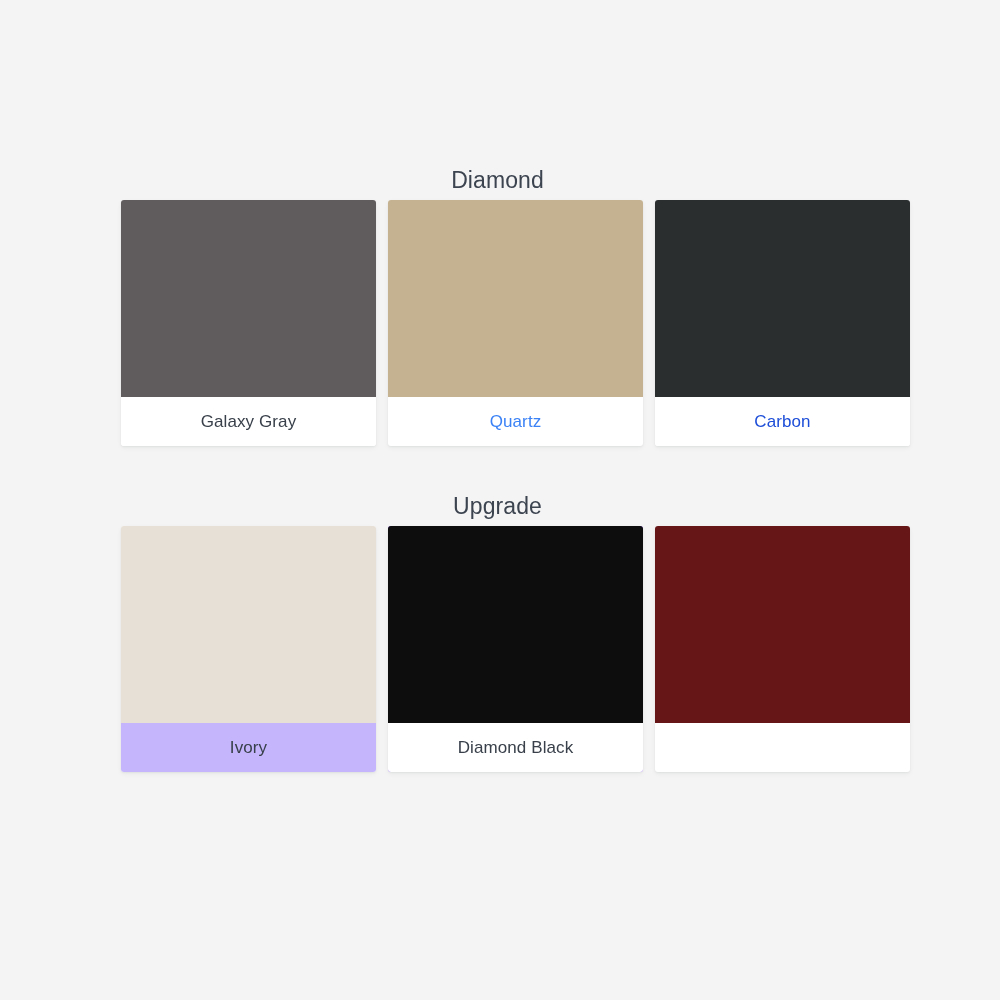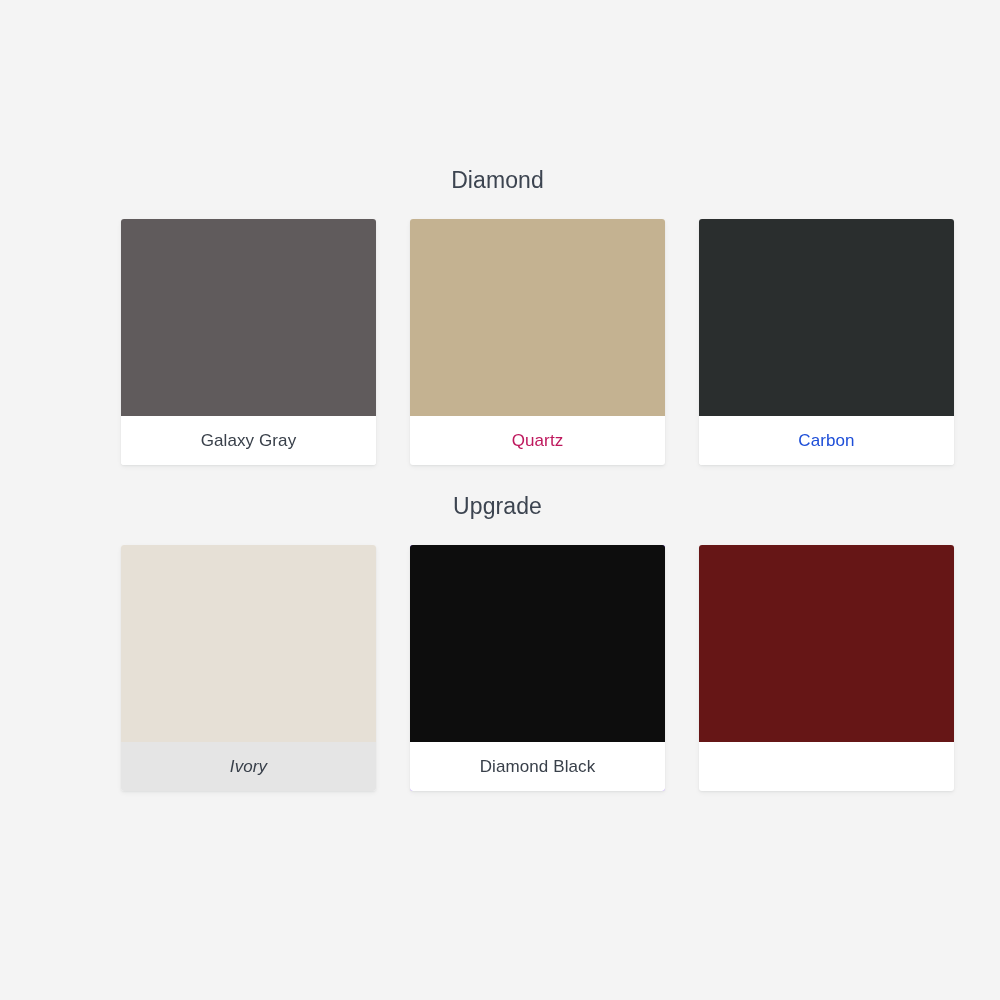--- a/index.html
+++ b/index.html
@@ -39,22 +39,21 @@
     text-align: center;
     font-size: 23px;
     font-weight: 400;
     color: #3c4450;
     letter-spacing: 0.1px;
   }
 
   .swatch-grid {
     display: grid;
     grid-template-columns: repeat(3, 255px);
-    column-gap: 34px;
-    margin-top: 19px;
+    column-gap: 12px;
     padding-left: 36px;
   }
 
   .swatch-card {
     width: 255px;
     background: #ffffff;
     border-radius: 3px;
     overflow: hidden;
     box-shadow: 0 1px 2px rgba(28, 30, 38, 0.055),
                 0 2px 5px rgba(28, 30, 38, 0.05);
@@ -89,38 +88,38 @@
     <h2 class="group-title" style="color: rgb(60, 68, 80);">Diamond</h2>
     <div class="swatch-grid">
 
       <div class="swatch-card" style="background: rgb(255, 255, 255);">
         <span class="swatch-color" style="background-color: rgb(96, 91, 92);"></span>
         <div class="swatch-label" style="color: rgb(57, 64, 74); background: rgb(255, 255, 255);">Galaxy Gray</div>
       </div>
 
       <div class="swatch-card" style="background: rgb(255, 255, 255);">
         <span class="swatch-color" style="background-color: rgb(196, 178, 145);"></span>
-        <div class="swatch-label" style="color: #be185d; background: rgb(255, 255, 255); border-radius: 6px;">Quartz</div>
+        <div class="swatch-label" style="color: #3b82f6; background: rgb(255, 255, 255); border-radius: 6px;">Quartz</div>
       </div>
 
       <div class="swatch-card" style="background: rgb(255, 255, 255);">
         <span class="swatch-color" style="background-color: rgb(42, 46, 46);"></span>
         <div class="swatch-label" style="color: #1d4ed8; background: rgb(255, 255, 255);">Carbon</div>
       </div>
 
     </div>
   </section>
 
   <section class="group group-upgrade">
     <h2 class="group-title" style="color: rgb(60, 68, 80);">Upgrade</h2>
     <div class="swatch-grid">
 
       <div class="swatch-card" style="background: rgb(255, 255, 255);">
         <span class="swatch-color" style="background-color: rgb(230, 224, 214);"></span>
-        <div class="swatch-label" style="color: rgb(57, 64, 74); background: #e5e5e5; font-style: italic;">Ivory</div>
+        <div class="swatch-label" style="color: rgb(57, 64, 74); background: #c4b5fd;">Ivory</div>
       </div>
 
       <div class="swatch-card" style="background: #8b5cf6;">
         <span class="swatch-color" style="background-color: rgb(13, 13, 13);"></span>
         <div class="swatch-label" style="color: rgb(57, 64, 74); background: rgb(255, 255, 255);">Diamond Black</div>
       </div>
 
       <div class="swatch-card" style="background: rgb(255, 255, 255);">
         <span class="swatch-color" style="background-color: rgb(102, 22, 22);"></span>
       </div>

